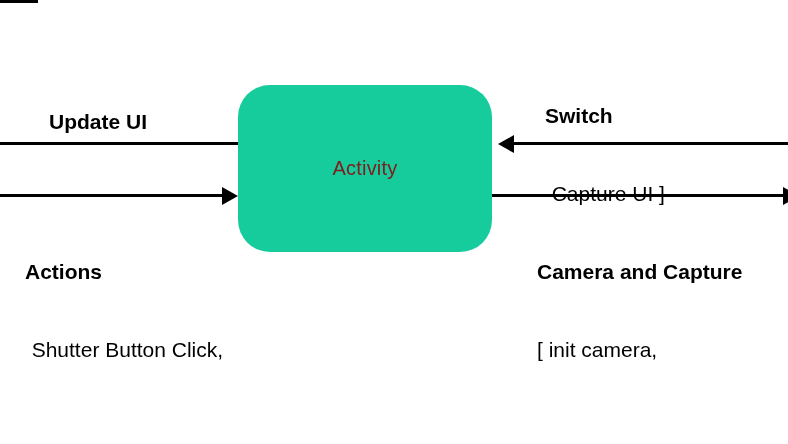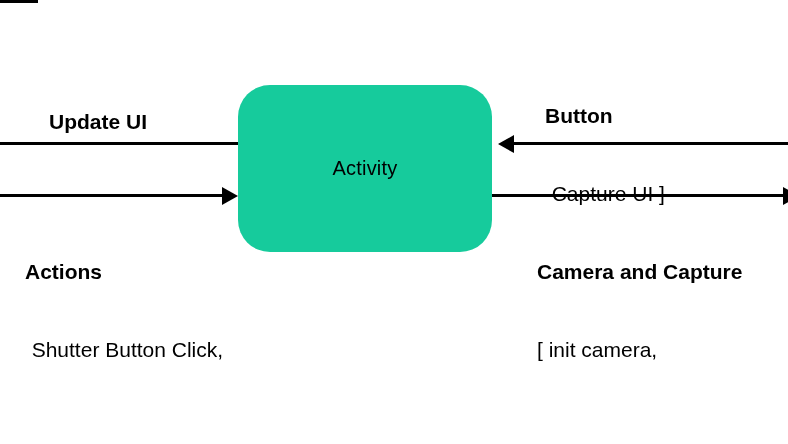--- a/index.html
+++ b/index.html
@@ -41,21 +41,21 @@
     position: absolute;
     left: 238px; top: 85px;
     width: 254px; height: 167px;
     background: #16cb9c;
     border-radius: 32px;
     display: flex;
     align-items: center;
     justify-content: center;
   }
   .node-label {
-    color: #000000;
+    color: #7f1d1d;
     font-size: 20px;
     letter-spacing: 0.2px;
   }
   .floating-label {
     position: absolute;
     font-weight: bold;
     font-size: 21px;
     white-space: pre;
   }
   .text-block {
@@ -98,21 +98,21 @@
 
   <div class="text-block" style="left:20px; top:207px;">
     <div class="heading">Actions</div>
     <div>  Shutter Button Click,</div>
     
     
     
   </div>
 
   <div class="text-block" style="left:540px; top:51px;">
-    <div class="heading">Button</div>
+    <div class="heading">Switch</div>
     <div>  Capture UI ]</div>
   </div>
 
   <div class="text-block" style="left:537px; top:206px;">
     <div class="heading tight">Camera and Capture</div>
     <div>[ init camera,</div>
     
     
     
     

